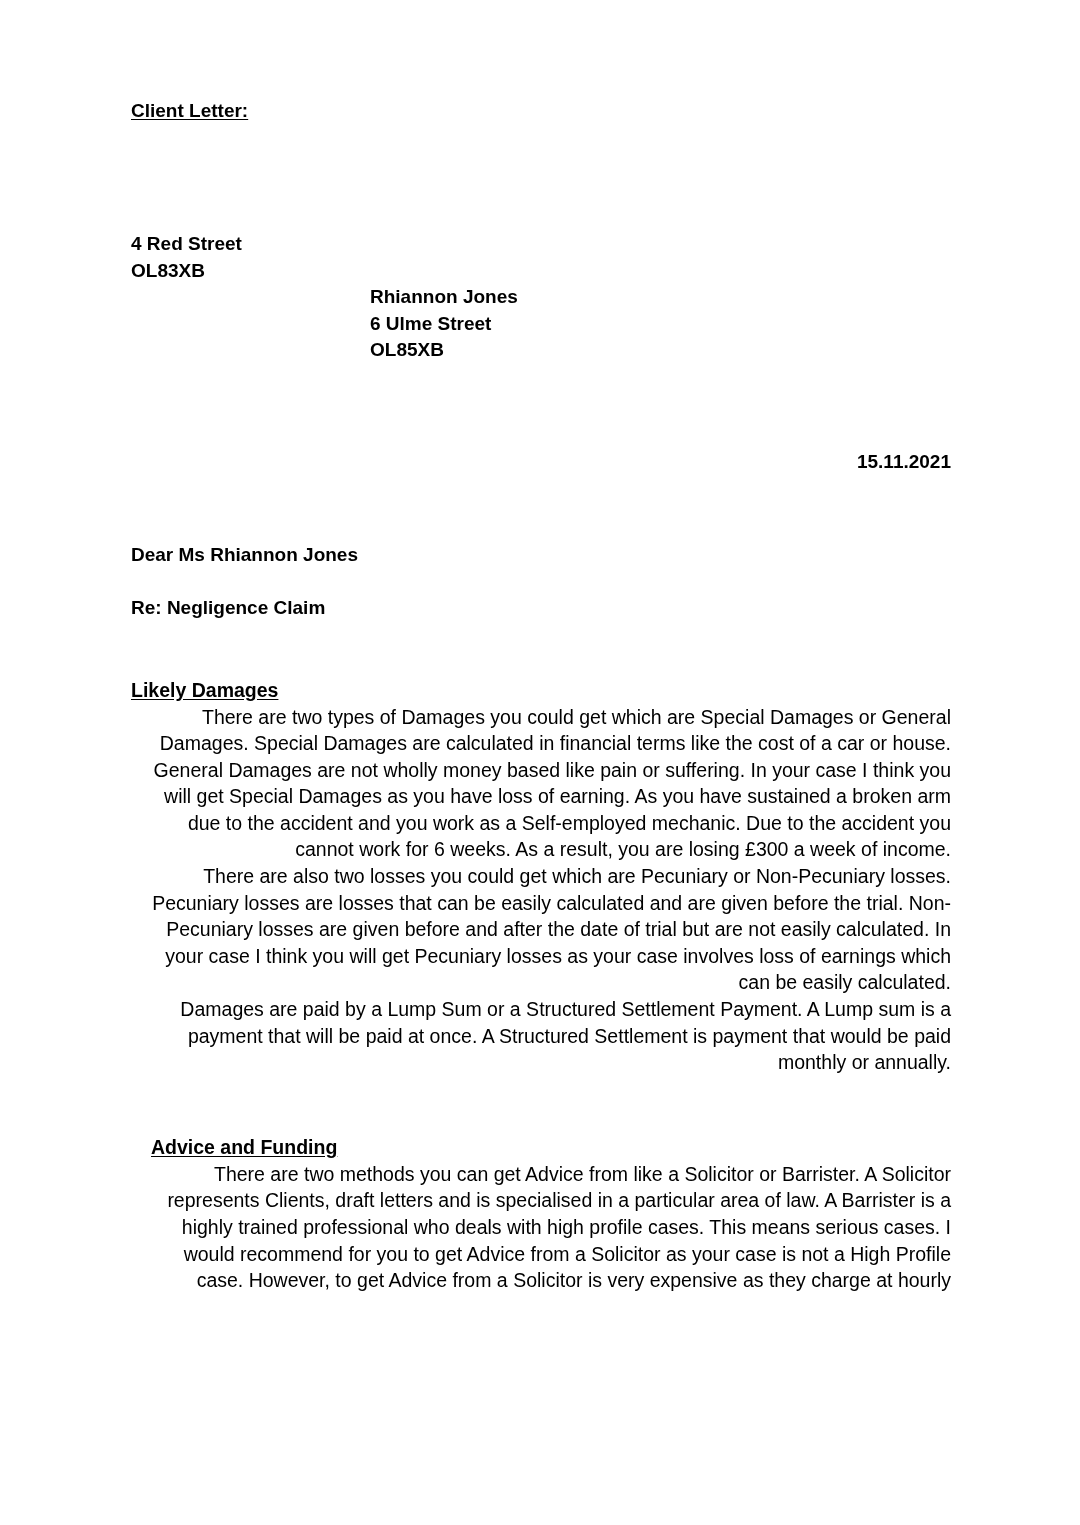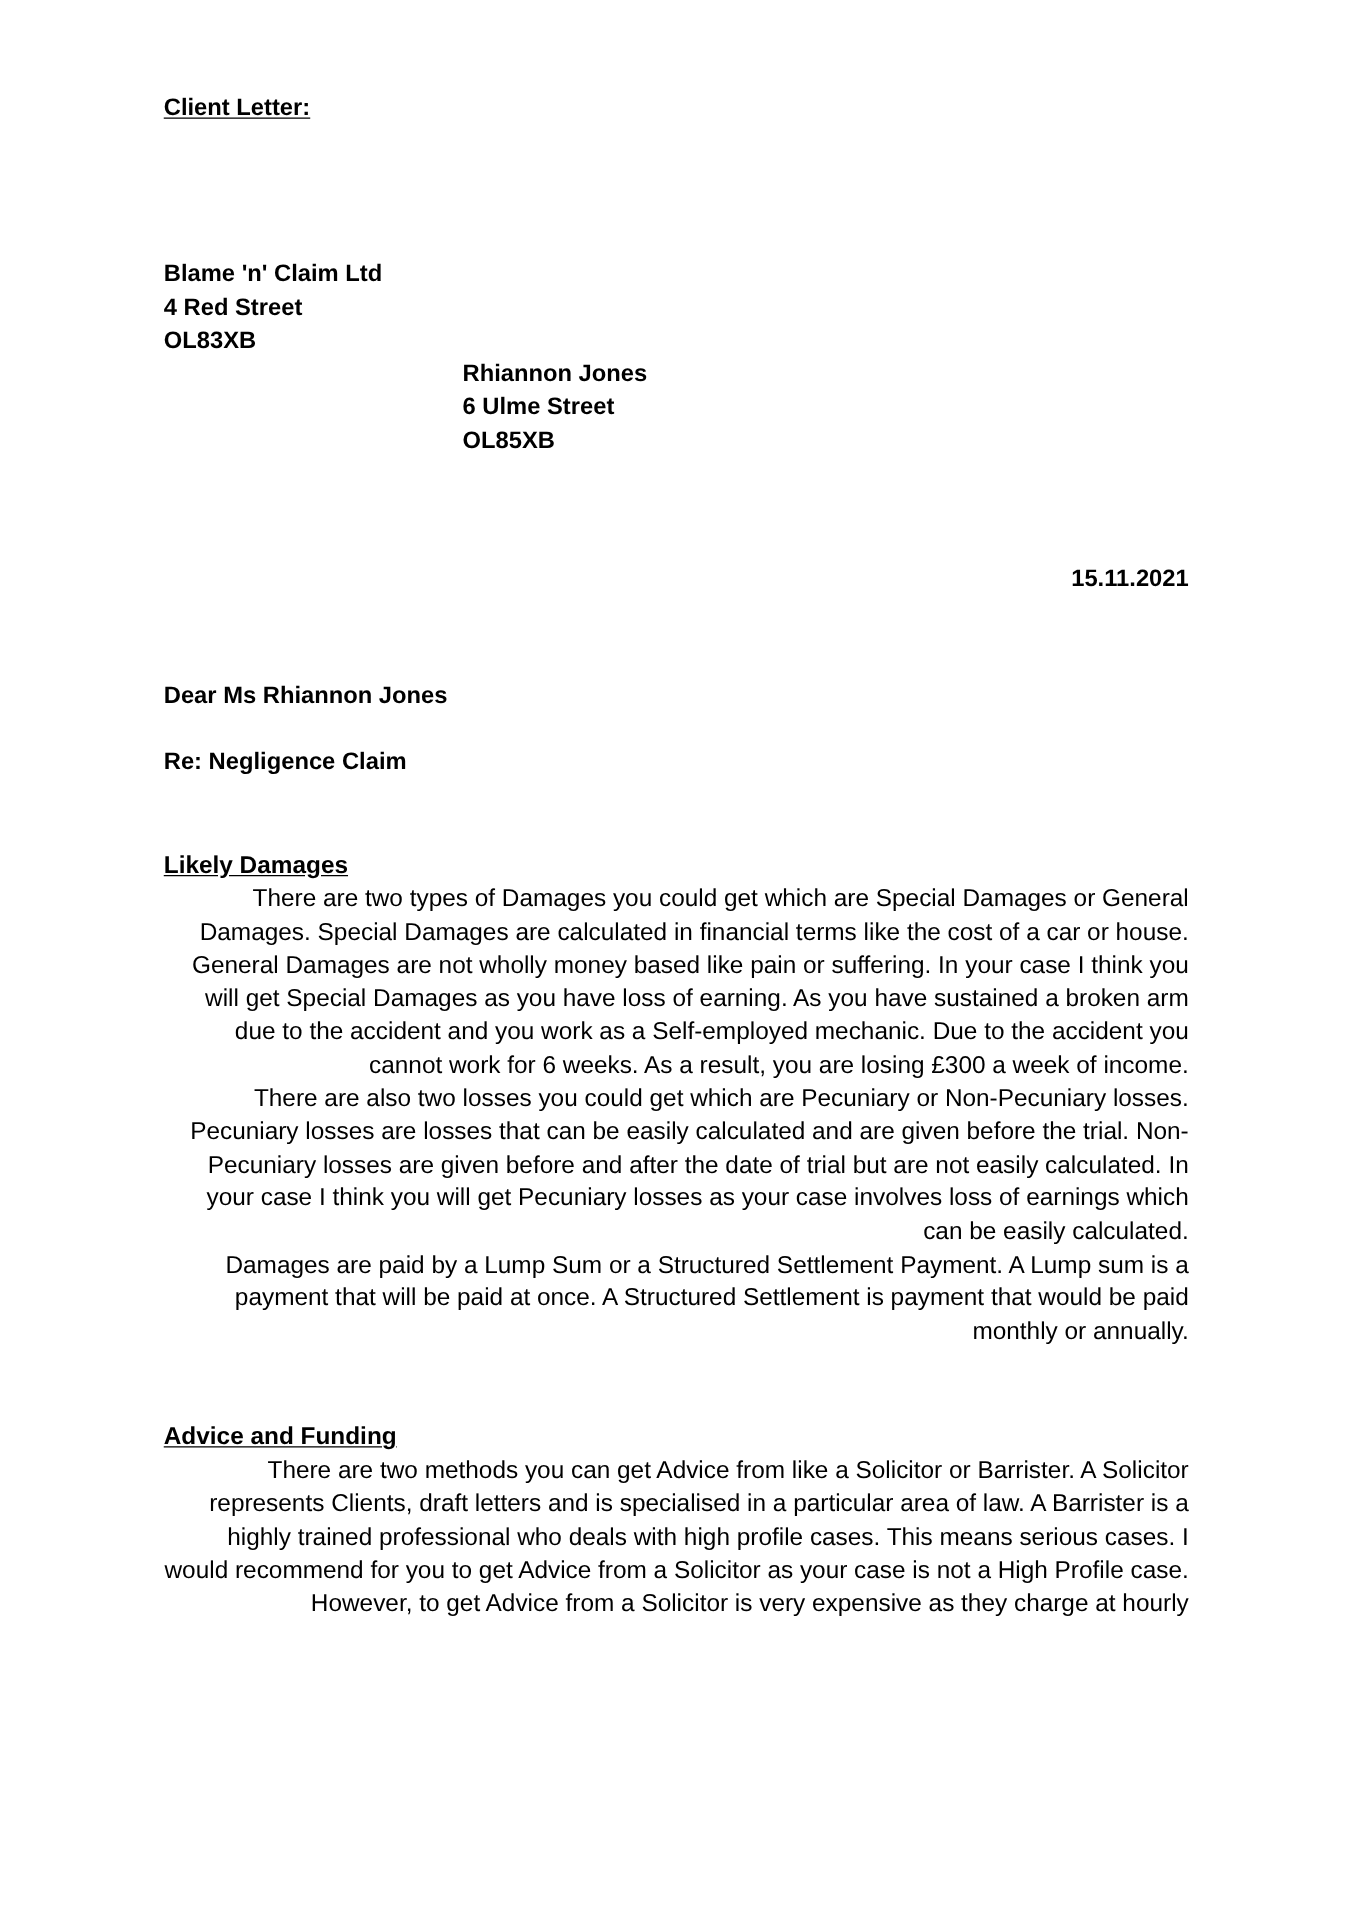--- a/index.html
+++ b/index.html
@@ -29,21 +29,21 @@
   }
 
   
   .doc-title {
     font-size: 19px;
     font-weight: bold;
     text-decoration: underline;
     text-underline-offset: 2px;
     line-height: 26px;
     margin: 0;
-    padding-top: 74px;
+    padding-top: 98px;
   }
   .section-heading {
     font-size: 19.5px;
     font-weight: bold;
     text-decoration: underline;
     text-underline-offset: 2px;
     line-height: 27px;
     margin: 0;
   }
 
@@ -91,32 +91,31 @@
   
   .body-para {
     font-size: 19.5px;
     font-weight: normal;
     line-height: 26.6px;
     margin: 0;
     text-align: right;
   }
 
   .sec-damages { margin-top: 56px; }
-  .sec-advice  { margin-top: 58px; }
+  .sec-advice  { margin-top: 58px; margin-left: 20px; }
 </style>
 </head>
 <body>
 
 <div class="page">
   <div class="content">
 
     <div class="doc-title">Client Letter:</div>
 
     <div class="addr-block sender-block">
-      <span class="addr-line">Blame 'n' Claim Ltd</span>
       <span class="addr-line">4 Red Street</span>
       <span class="addr-line">OL83XB</span>
     </div>
 
     <div class="addr-block recipient-block">
       <span class="addr-line">Rhiannon Jones</span>
       <span class="addr-line">6 Ulme Street</span>
       <span class="addr-line">OL85XB</span>
     </div>
 

